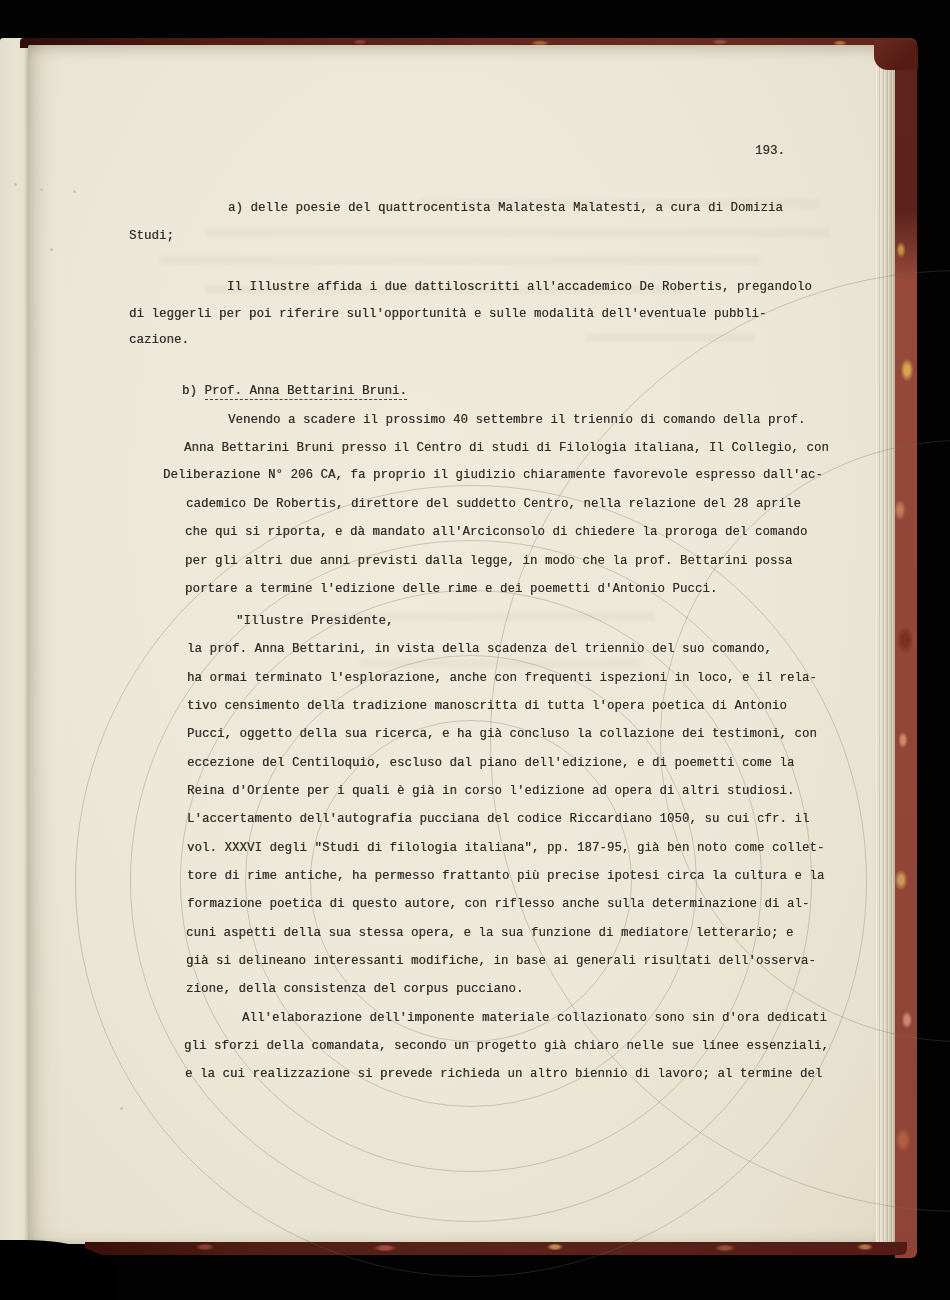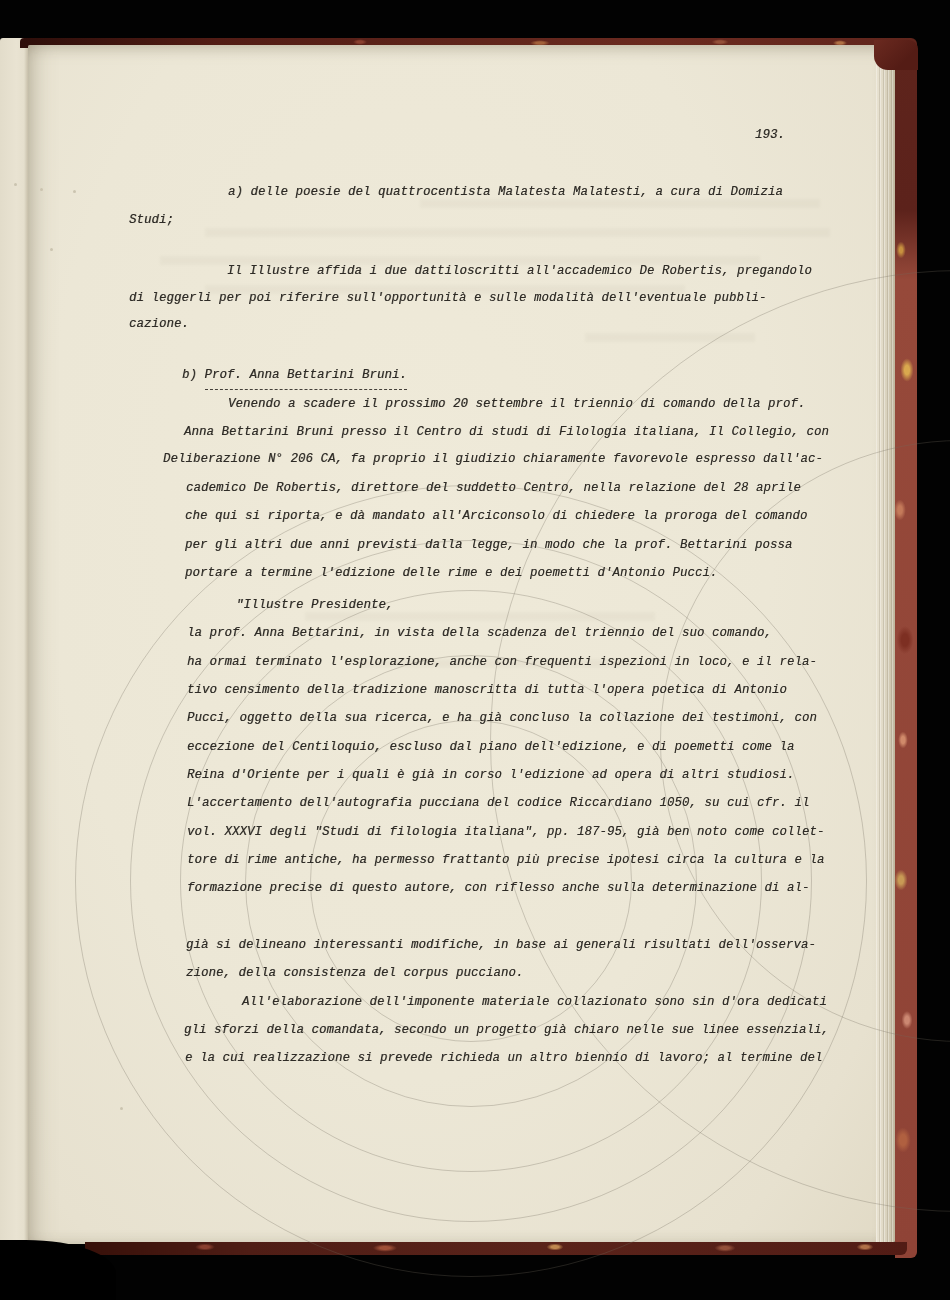--- a/index.html
+++ b/index.html
@@ -54,24 +54,24 @@
       linear-gradient(90deg,#381009,#4f1d15 20%,#5a231a 55%,#521c15 100%);}
   .corner-bl{position:absolute;left:-34px;top:1240px;width:150px;height:70px;z-index:8;
     background:#000;border-top-right-radius:90px 34px;}
 
   
   .rings{position:absolute;left:0;top:0;width:950px;height:1300px;z-index:40;
          overflow:hidden;pointer-events:none;}
   .ring{position:absolute;border:1.5px solid rgba(112,106,94,.30);border-radius:50%;}
 
   
-  .textlayer{position:absolute;left:0;top:0;width:950px;height:1192px;z-index:50;pointer-events:none;font-style:italic;}
+  .textlayer{position:absolute;left:0;top:16px;width:950px;height:1192px;z-index:50;pointer-events:none;}
   .tl{position:absolute;white-space:pre;font-size:12.3px;line-height:15px;color:#2e2b26;
       letter-spacing:.12px;text-shadow:.4px 0 0 rgba(46,43,38,.55);}
-  .uline{border-bottom:1.6px dashed #45403a;padding-bottom:7px;text-align:right;}
+  .uline{border-bottom:1.6px dashed #45403a;padding-bottom:1px;text-align:right;}
 
   
   .smudge{position:absolute;height:9px;background:#8a8168;opacity:.055;filter:blur(1.6px);z-index:10;}
   .speck{position:absolute;width:3px;height:3px;border-radius:50%;background:#cbc4b0;z-index:11;}
 </style>
 </head>
 <body>
 
 <div id="stage">
 
@@ -113,39 +113,40 @@
     <div class="tl" style="left:755px;top:128px">193.</div>
 
     <div class="tl" style="left:228px;top:185px">a) delle poesie del quattrocentista Malatesta Malatesti, a cura di Domizia</div>
     <div class="tl" style="left:129px;top:213px">Studi;</div>
     <div class="tl" style="left:227px;top:264px">Il Illustre affida i due dattiloscritti all'accademico De Robertis, pregandolo</div>
     <div class="tl" style="left:129px;top:291px">di leggerli per poi riferire sull'opportunità e sulle modalità dell'eventuale pubbli-</div>
     <div class="tl" style="left:129px;top:317px">cazione.</div>
 
     <div class="tl" style="left:182px;top:368px"><span>b) </span><span class="uline">Prof. Anna Bettarini Bruni.</span></div>
 
-    <div class="tl" style="left:228px;top:397px">Venendo a scadere il prossimo 20 settembre il triennio di comando della prof.</div>
+    <div class="tl" style="left:228px;top:397px">Venendo a scadere il prossimo 40 settembre il triennio di comando della prof.</div>
     <div class="tl" style="left:184px;top:425px">Anna Bettarini Bruni presso il Centro di studi di Filologia italiana, Il Collegio, con</div>
     <div class="tl" style="left:163px;top:452px">Deliberazione N° 206 CA, fa proprio il giudizio chiaramente favorevole espresso dall'ac-</div>
     <div class="tl" style="left:186px;top:481px">cademico De Robertis, direttore del suddetto Centro, nella relazione del 28 aprile</div>
     <div class="tl" style="left:185px;top:509px">che qui si riporta, e dà mandato all'Arciconsolo di chiedere la proroga del comando</div>
     <div class="tl" style="left:185px;top:538px">per gli altri due anni previsti dalla legge, in modo che la prof. Bettarini possa</div>
     <div class="tl" style="left:185px;top:566px">portare a termine l'edizione delle rime e dei poemetti d'Antonio Pucci.</div>
 
     <div class="tl" style="left:236px;top:598px">"Illustre Presidente,</div>
     <div class="tl" style="left:187px;top:655px">ha ormai terminato l'esplorazione, anche con frequenti ispezioni in loco, e il rela-</div>
     <div class="tl" style="left:187px;top:626px">la prof. Anna Bettarini, in vista della scadenza del triennio del suo comando,</div>
     <div class="tl" style="left:187px;top:683px">tivo censimento della tradizione manoscritta di tutta l'opera poetica di Antonio</div>
     <div class="tl" style="left:187px;top:711px">Pucci, oggetto della sua ricerca, e ha già concluso la collazione dei testimoni, con</div>
     <div class="tl" style="left:187px;top:740px">eccezione del Centiloquio, escluso dal piano dell'edizione, e di poemetti come la</div>
     <div class="tl" style="left:187px;top:768px">Reina d'Oriente per i quali è già in corso l'edizione ad opera di altri studiosi.</div>
     <div class="tl" style="left:187px;top:796px">L'accertamento dell'autografia pucciana del codice Riccardiano 1050, su cui cfr. il</div>
     <div class="tl" style="left:187px;top:825px">vol. XXXVI degli "Studi di filologia italiana", pp. 187-95, già ben noto come collet-</div>
     <div class="tl" style="left:187px;top:853px">tore di rime antiche, ha permesso frattanto più precise ipotesi circa la cultura e la</div>
-    <div class="tl" style="left:187px;top:881px">formazione precise di questo autore, con riflesso anche sulla determinazione di al-</div>
+    <div class="tl" style="left:187px;top:881px">formazione poetica di questo autore, con riflesso anche sulla determinazione di al-</div>
+    <div class="tl" style="left:186px;top:910px">cuni aspetti della sua stessa opera, e la sua funzione di mediatore letterario; e</div>
     <div class="tl" style="left:186px;top:938px">già si delineano interessanti modifiche, in base ai generali risultati dell'osserva-</div>
     <div class="tl" style="left:186px;top:966px">zione, della consistenza del corpus pucciano.</div>
     <div class="tl" style="left:242px;top:995px">All'elaborazione dell'imponente materiale collazionato sono sin d'ora dedicati</div>
     <div class="tl" style="left:184px;top:1023px">gli sforzi della comandata, secondo un progetto già chiaro nelle sue linee essenziali,</div>
     <div class="tl" style="left:185px;top:1051px">e la cui realizzazione si prevede richieda un altro biennio di lavoro; al termine del</div>
   </div>
 
 </div>
 
 </body></html>

